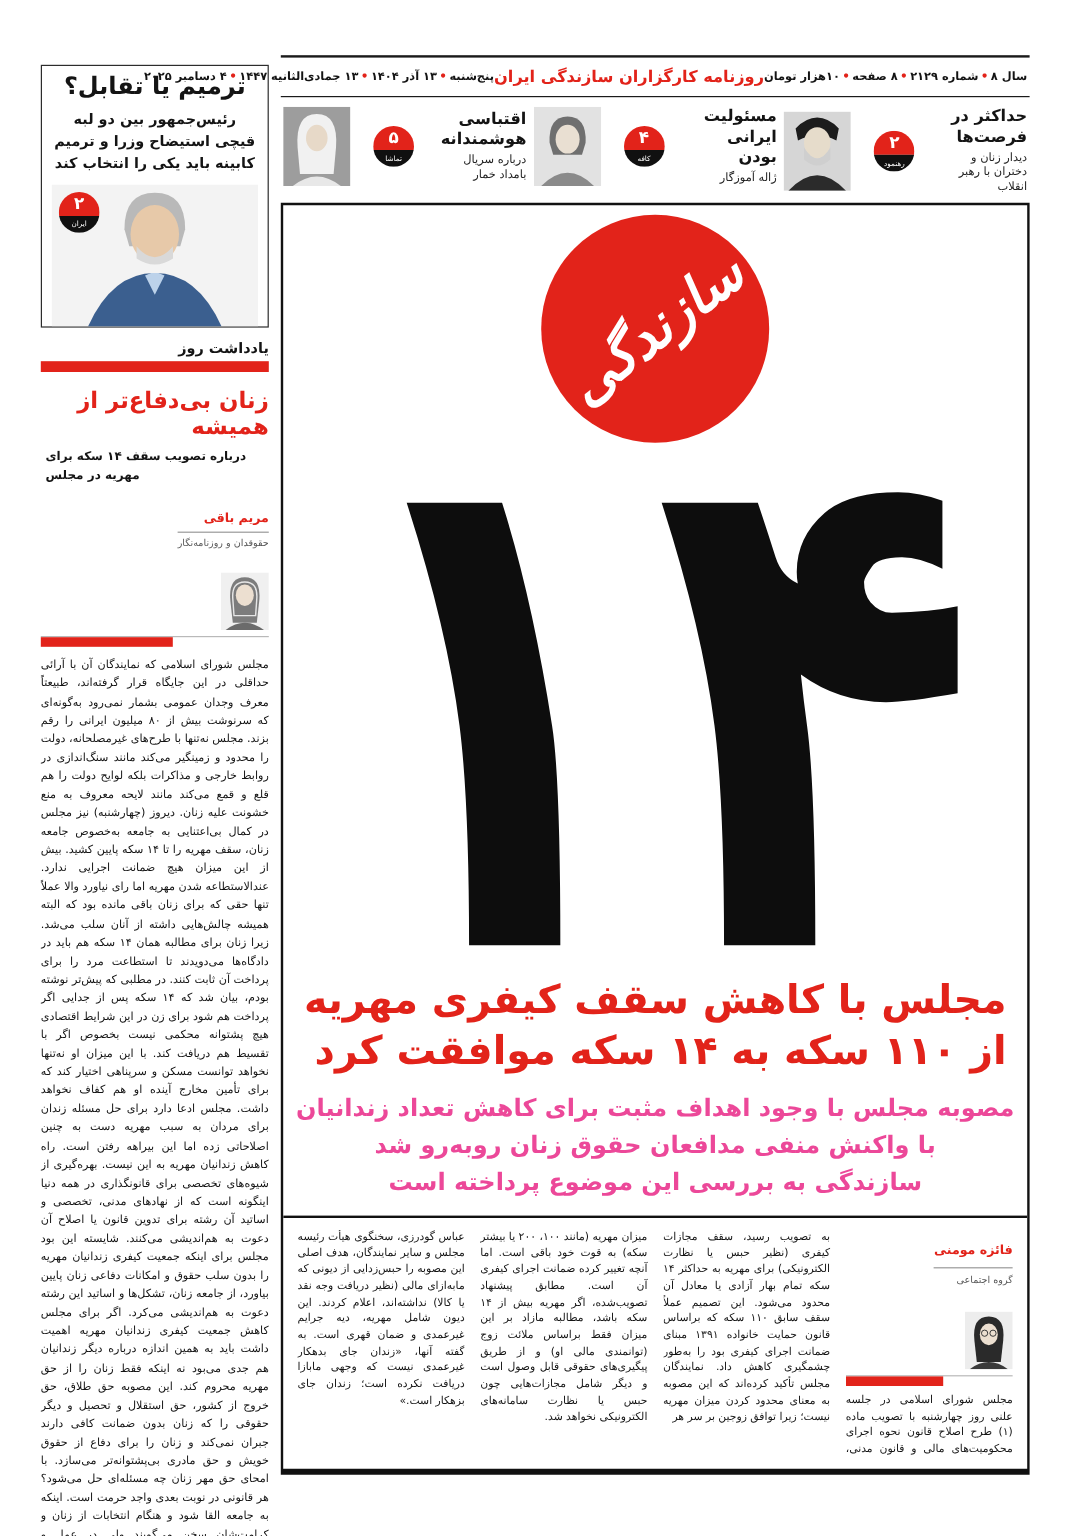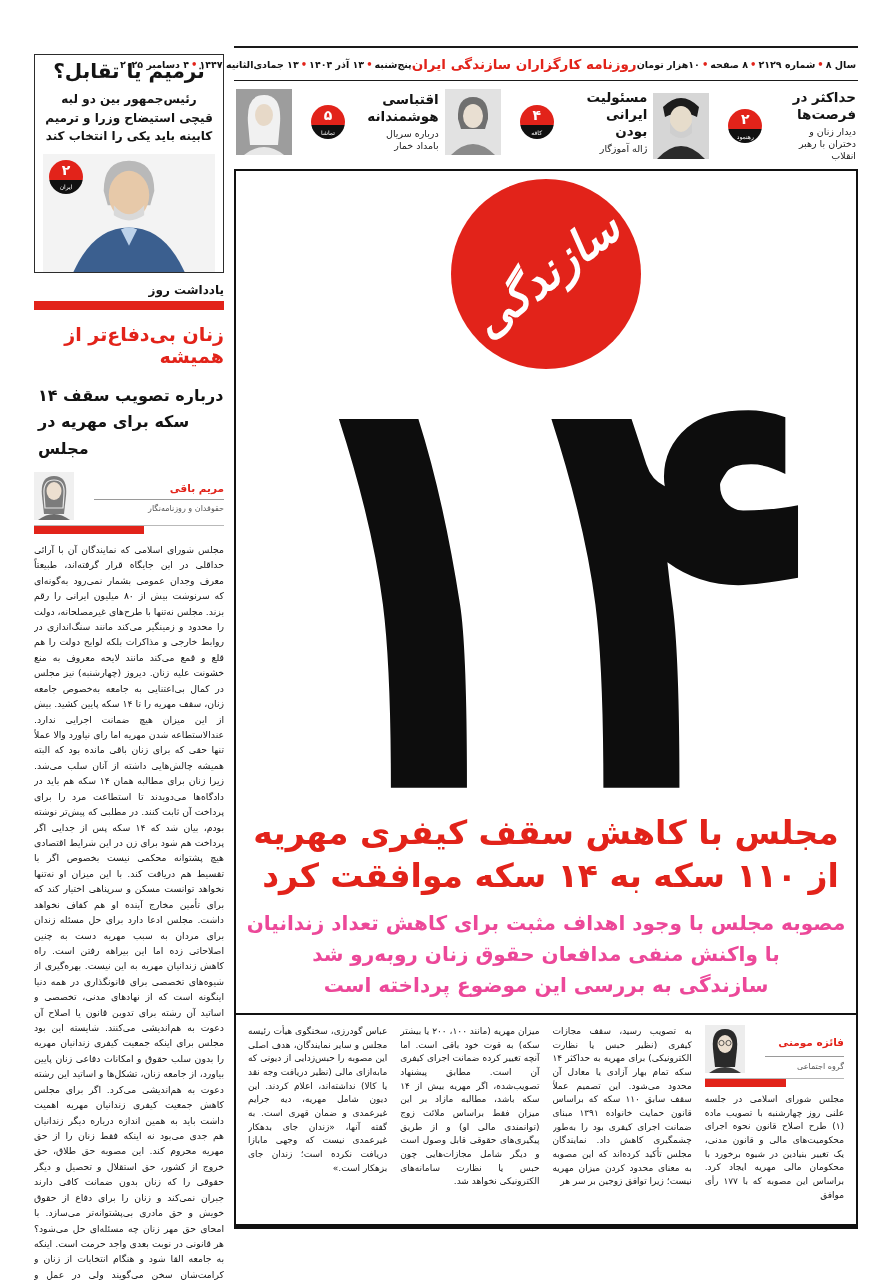--- a/index.html
+++ b/index.html
@@ -37,42 +37,42 @@
   .big-num { font-size:440px; font-weight:bold; line-height:1; transform:scaleY(1.32); color:#0d0d0d; letter-spacing:-8px; }
   .headline { margin-top:6px; color:var(--red); font-weight:bold; font-size:33px; line-height:1.32; text-align:right; flex-shrink:0; }
   .subhead { margin-top:10px; font-weight:bold; font-size:20px; line-height:1.55; text-align:center; color:#ec4899; flex-shrink:0; }
   .box-divider { width:100%; border-top:2px solid #111; margin-top:12px; }
 
   .bottom-cols { display:flex; gap:13px; padding:10px 12px 8px; width:100%; flex:1; overflow:hidden; }
   .bcol { flex:1; font-size:9px; line-height:1.52; text-align:justify; overflow:hidden; }
 
   
   .author-card { margin-bottom:6px; }
-  .ac-top { display:flex; align-items:flex-start; gap:20px; }
+  .ac-top { display:flex; align-items:flex-start; gap:20px;flex-direction:column; }
   .ac-meta { flex:1; padding-top:10px; }
   .ac-name { color:var(--red); font-weight:bold; font-size:10.5px; text-align:right; }
   .ac-line { border-bottom:1px solid #9a9a9a; margin:5px 0 4px; }
   .ac-role { font-size:8px; color:#555; text-align:right; }
   .ac-photo { width:40px; height:48px; flex-shrink:0; }
   .ac-barrow { border-top:1px solid #b9b9b9; margin-top:5px; display:flex; }
   .ac-bar { height:8px; background:var(--red); width:58%; margin-right:auto; }
 
   
   .side-col { width:190px; flex:0 0 190px; padding-top:8px; }
   .side-box { border:1.5px solid #2c2c2c; padding:4px 8px 0; }
   .sb-title { font-size:20px; font-weight:bold; text-align:center; }
   .sb-sub { font-size:12px; font-weight:bold; text-align:center; line-height:1.55; margin-top:7px; }
   .sb-photo-wrap { position:relative; margin-top:8px; height:118px; }
   .sb-photo { width:100%; height:118px; display:block; }
   .sb-badge { position:absolute; top:6px; left:6px; }
 
   .note-label { margin-top:10px; font-weight:bold; font-size:12px; text-align:right; }
   .note-bar { height:9px; background:var(--red); margin-top:4px; }
   .note-title { color:var(--red); font-weight:bold; font-size:19px; margin-top:13px; text-align:right; }
-  .note-sub { font-weight:bold; font-size:16px; line-height:1.65; margin-top:16px; text-align:left; padding-left:4px; }
+  .note-sub { font-weight:bold; font-size:10px; line-height:1.65; margin-top:6px; text-align:left; padding-left:4px; }
   .note-body { margin-top:8px; font-size:9.3px; line-height:1.66; text-align:justify; height:806px; overflow:hidden; }
 </style>
 </head>
 <body>
 
 <div class="page">
   <div class="content">
 
     <div class="main-col">
 

